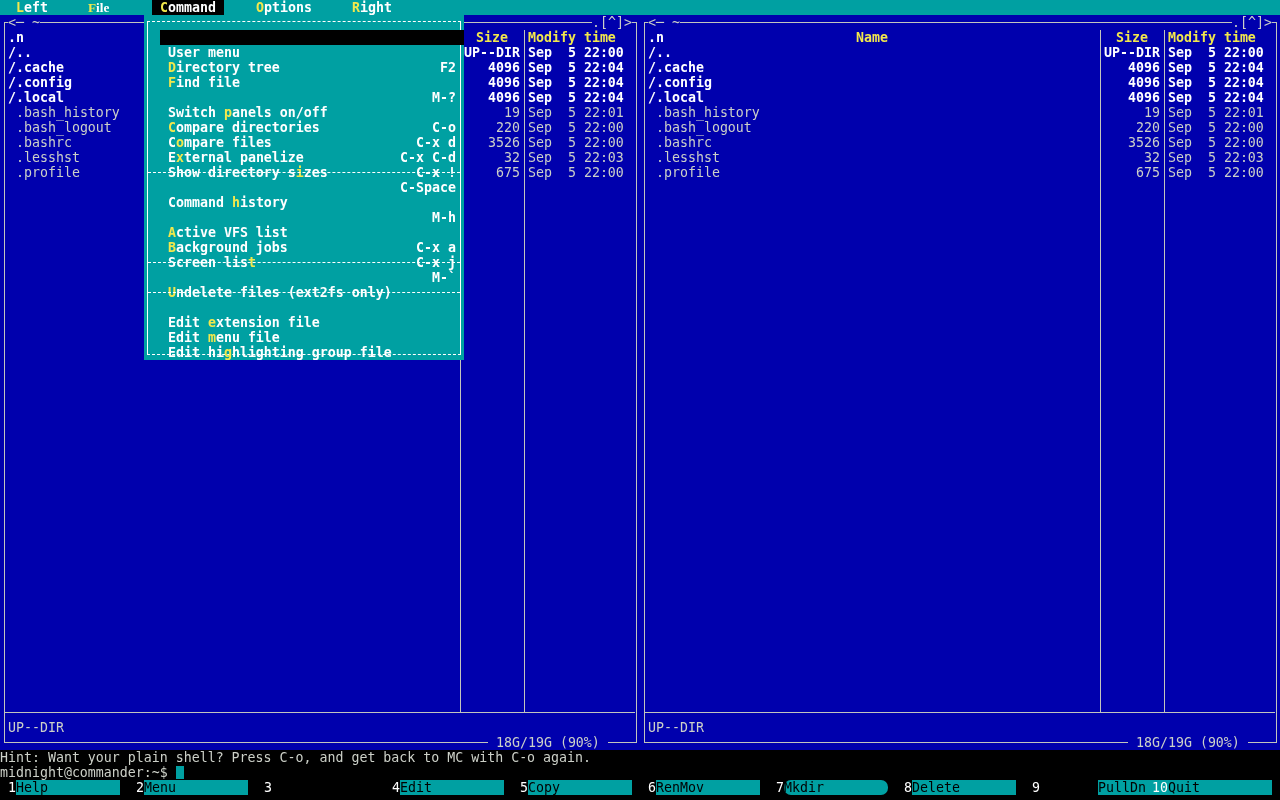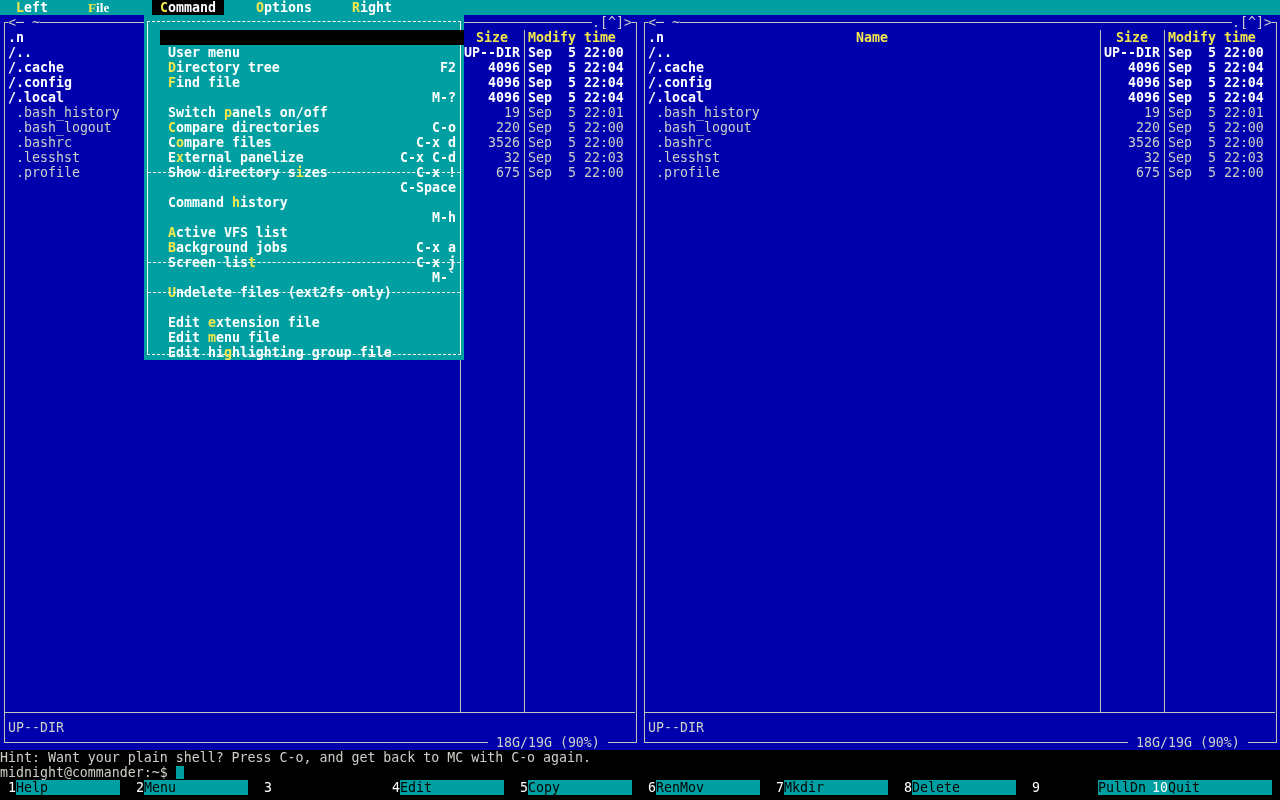--- a/index.html
+++ b/index.html
@@ -295,21 +295,21 @@
     <div>
         <span class="fn-num" style="left:512px;">5</span>
         <span class="fn-label" style="left:528px;">Copy</span>
       </div>
     <div>
         <span class="fn-num" style="left:640px;">6</span>
         <span class="fn-label" style="left:656px;">RenMov</span>
       </div>
     <div>
         <span class="fn-num" style="left:768px;">7</span>
-        <span class="fn-label" style="left:784px;">Mkdir</span>
+        <span class="fn-label" style="left:784px;border-radius:7px;">Mkdir</span>
       </div>
     <div>
         <span class="fn-num" style="left:896px;">8</span>
         <span class="fn-label" style="left:912px;">Delete</span>
       </div>
     <div>
         <span class="fn-num" style="left:1024px;">9</span>
         <span class="fn-label" style="left:1098px;">PullDn</span>
       </div>
     <div>

